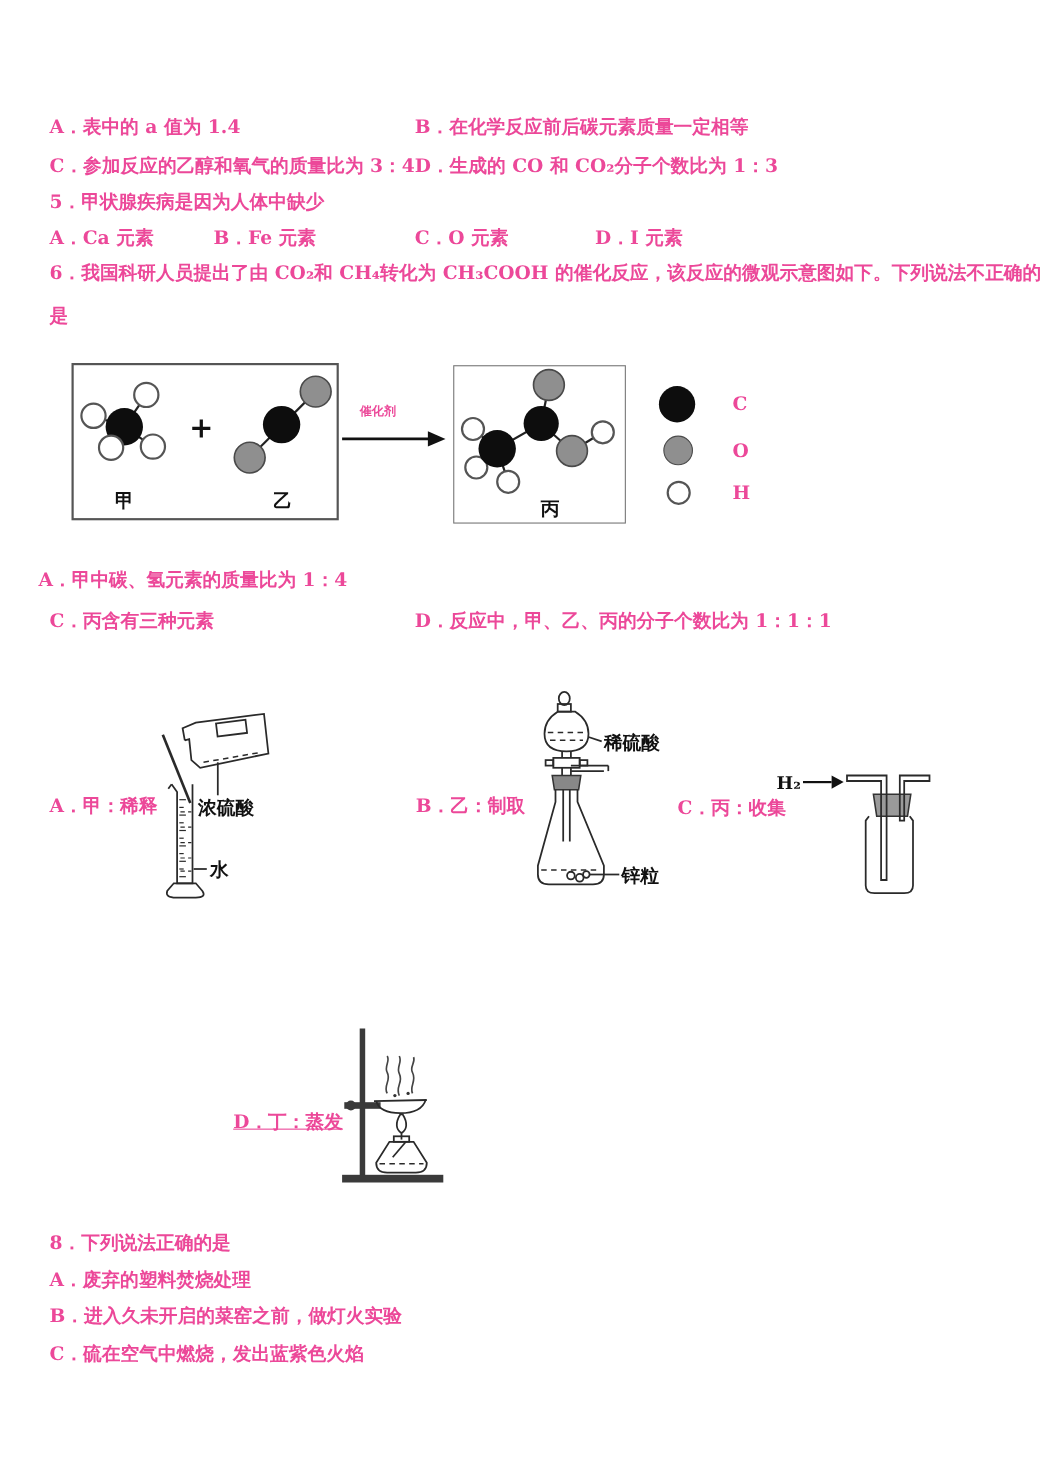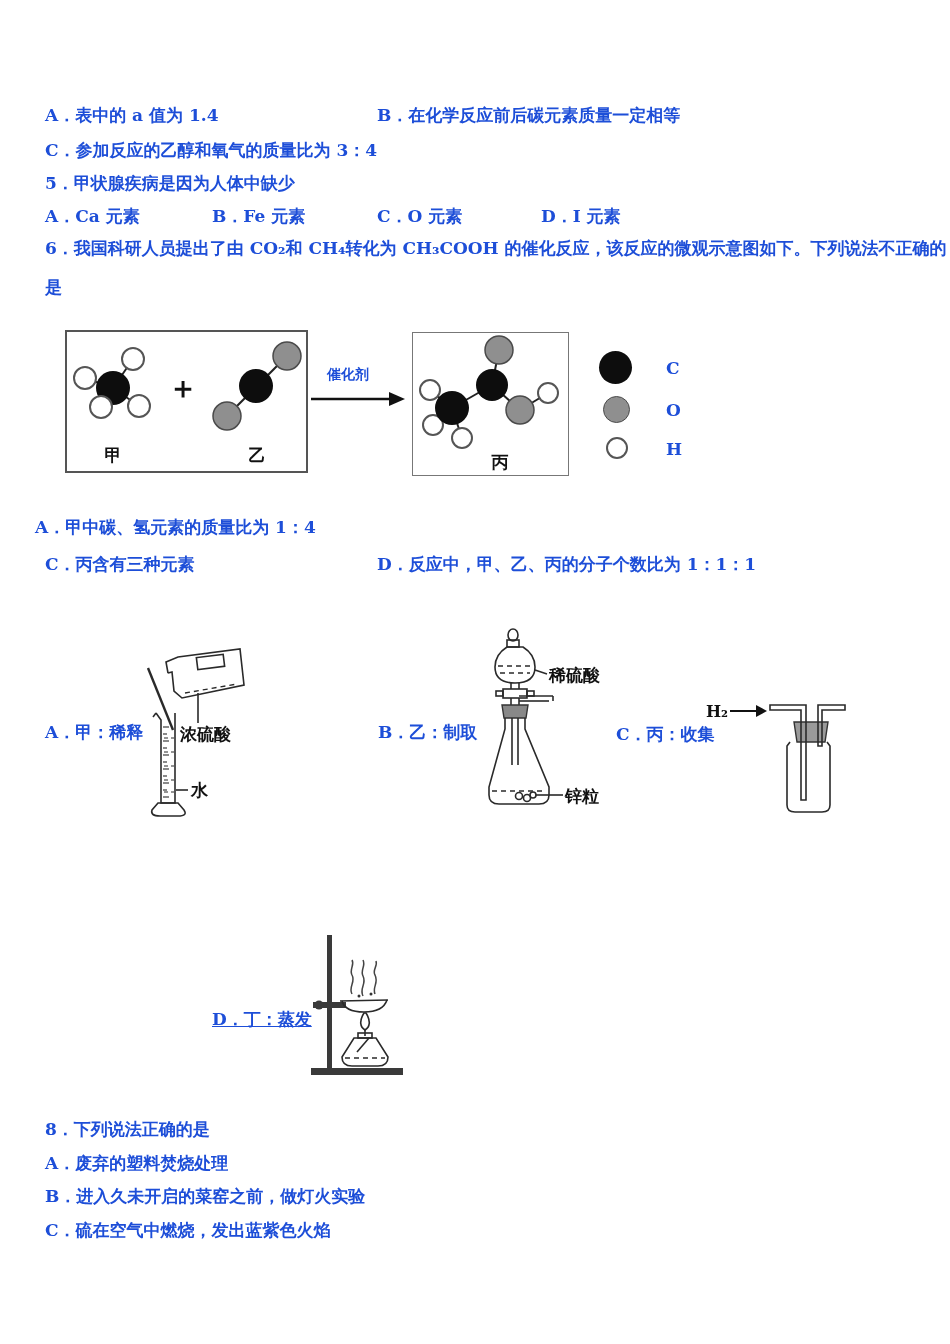--- a/index.html
+++ b/index.html
@@ -1,43 +1,44 @@
 <!DOCTYPE html>
 <html><head>
 <meta charset="utf-8">
 <style>
   html,body{margin:0;padding:0;background:#fff;}
   #page{position:relative;width:950px;height:1344px;background:#ffffff;overflow:hidden;
         font-family:"DejaVu Serif","Liberation Serif",serif;color:#111;}
-  .t{position:absolute;white-space:nowrap;font-weight:700;font-size:17px;color:#1d4ed8;}
-  .t.small{font-size:14px;}
+  .t{position:absolute;white-space:nowrap;font-weight:700;font-size:17px;color:#ec4899;}
+  .t.small{font-size:11px;}
   .box{position:absolute;background:#fff;box-sizing:border-box;}
   .box.reactant{border:2px solid #555;}
   .box.product{border:1.5px solid #777;}
   .legend-circle{position:absolute;border-radius:50%;box-sizing:border-box;}
   svg{position:absolute;overflow:visible;}
   svg text{font-family:"DejaVu Serif","Liberation Serif",serif;font-weight:700;fill:#111;}
   svg .ln{stroke:#2a2a2a;stroke-width:1.6;fill:none;}
   svg .thick{stroke:#2a2a2a;stroke-width:2.4;fill:none;}
   svg .dash{stroke:#2a2a2a;stroke-width:1.4;fill:none;stroke-dasharray:5 4;}
   svg .filldark{fill:#3a3a3a;stroke:none;}
   svg .bond{stroke:#222;stroke-width:2;}
 </style>
 </head>
 <body>
 
 <div id="page">
 
   <div class="t" style="left:45px;top:104px;">A．表中的 a 值为 1.4</div>
   <div class="t" style="left:377px;top:104px;">B．在化学反应前后碳元素质量一定相等</div>
   <div class="t" style="left:45px;top:139px;">C．参加反应的乙醇和氧气的质量比为 3：4</div>
+  <div class="t" style="left:377px;top:139px;">D．生成的 CO 和 CO₂分子个数比为 1：3</div>
 
   <div class="t" style="left:45px;top:172px;">5．甲状腺疾病是因为人体中缺少</div>
   <div class="t" style="left:45px;top:205px;text-align:right;">A．Ca 元素</div>
-  <div class="t" style="left:212px;top:205px;">B．Fe 元素</div>
+  <div class="t" style="left:194px;top:205px;">B．Fe 元素</div>
   <div class="t" style="left:377px;top:205px;">C．O 元素</div>
   <div class="t" style="left:541px;top:205px;">D．I 元素</div>
 
   <div class="t" style="left:45px;top:237px;">6．我国科研人员提出了由 CO₂和 CH₄转化为 CH₃COOH 的催化反应，该反应的微观示意图如下。下列说法不正确的</div>
   <div class="t" style="left:45px;top:276px;">是</div>
 
   <div class="box reactant" style="left:65px;top:330px;width:243px;height:143px;"></div>
   <svg style="left:65px;top:330px;" width="243" height="143" viewBox="0 0 243 143">
 
     <g>

